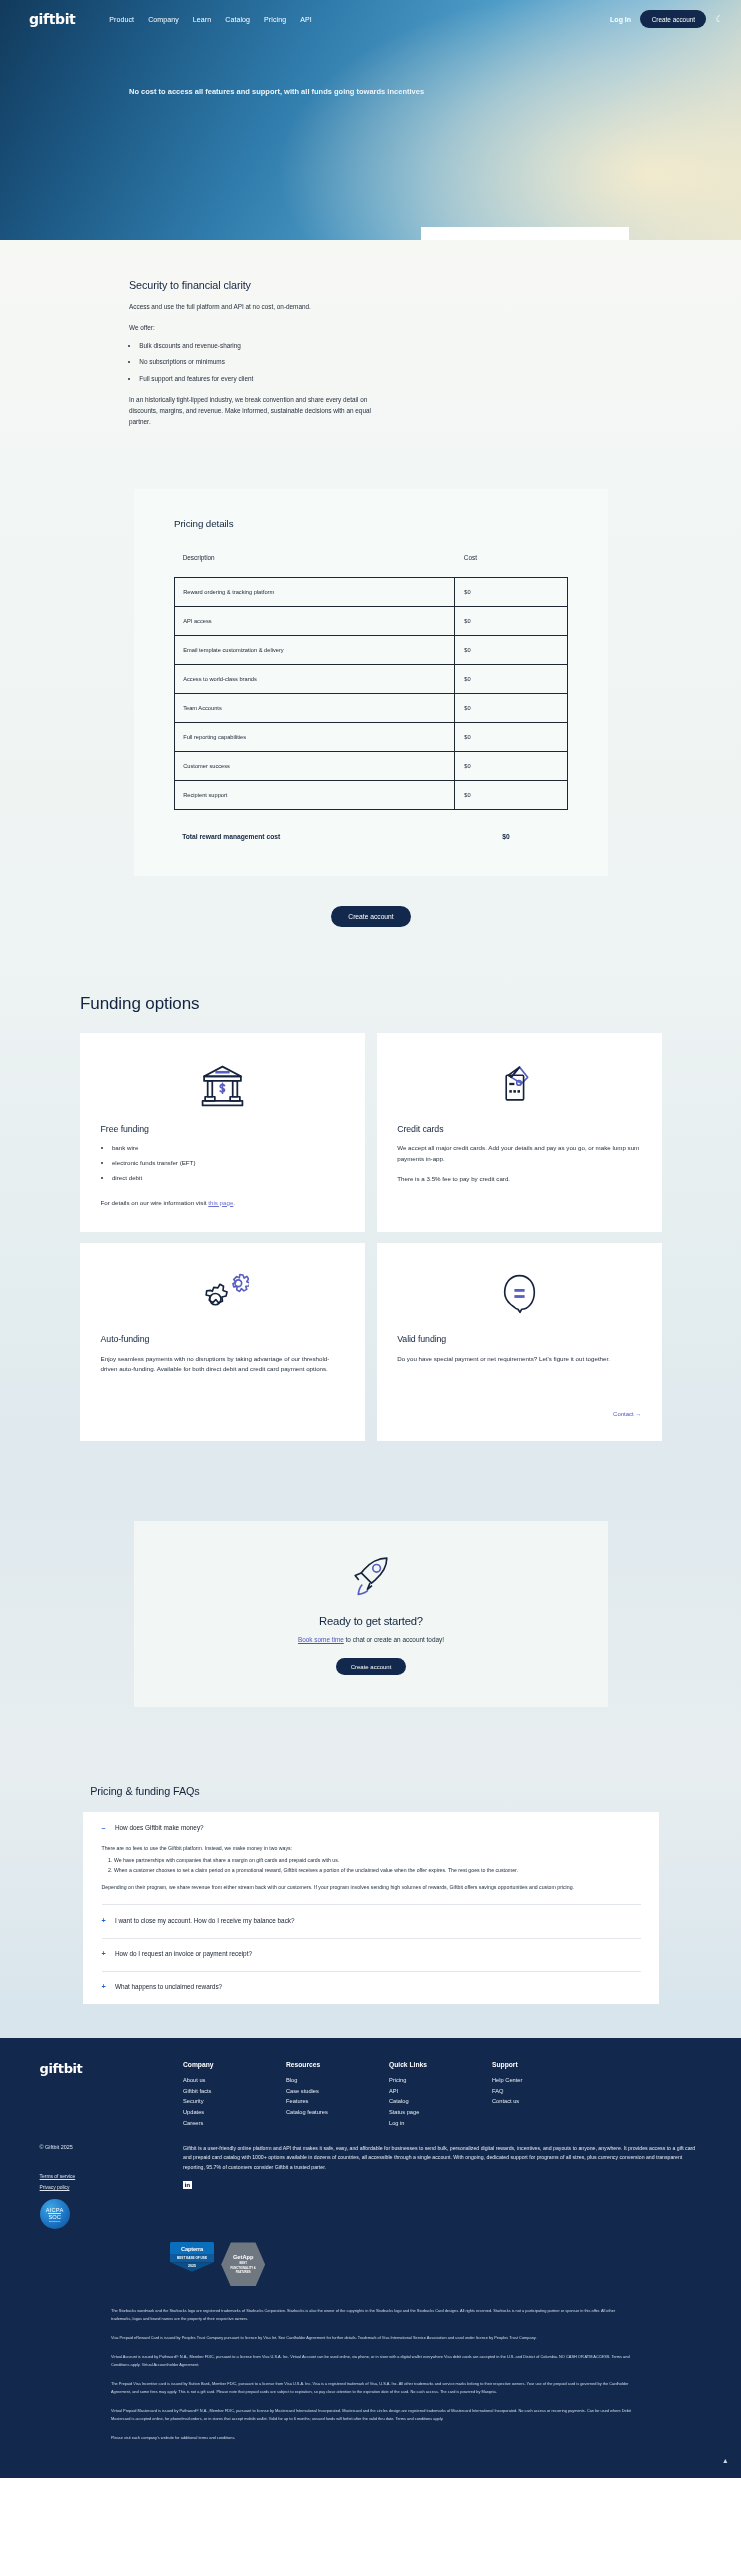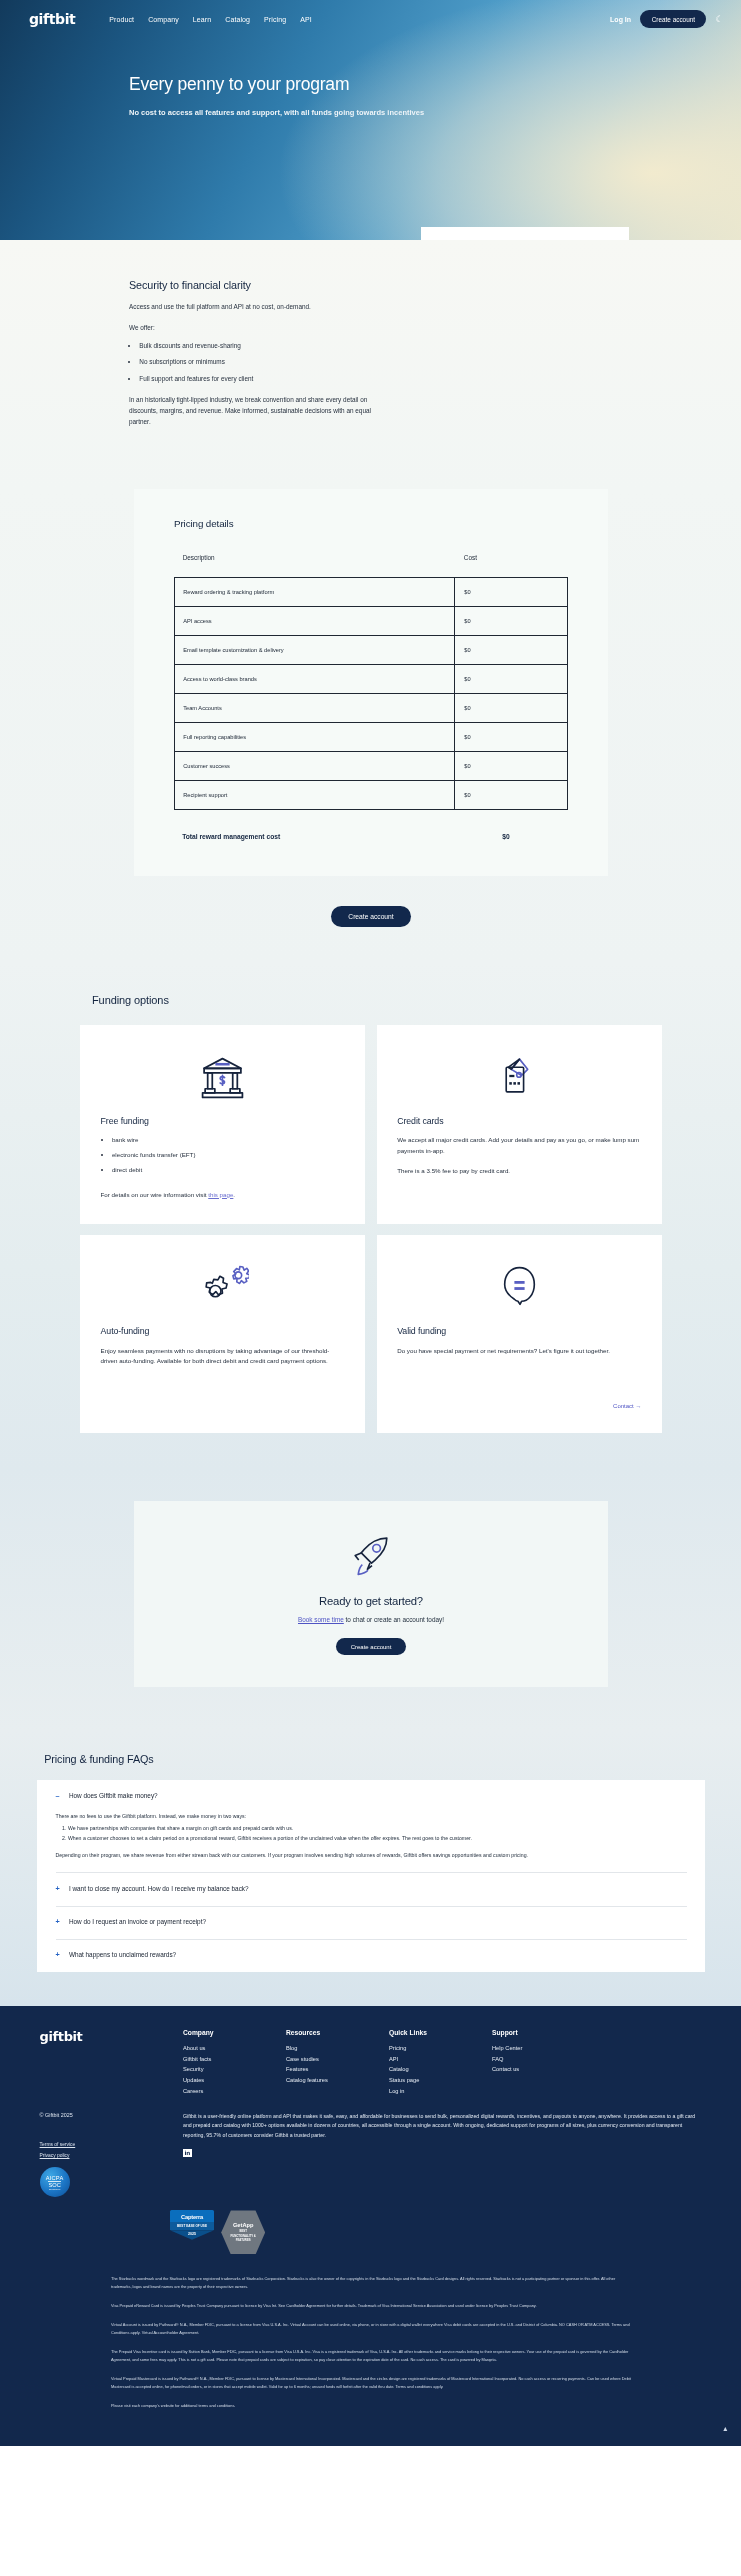--- a/index.html
+++ b/index.html
@@ -140,21 +140,21 @@
     font-family: "Liberation Sans", sans-serif;
     cursor: pointer;
   }
 
   
   .funding-band {
     background: linear-gradient(180deg, #eef3f3 0%, #e4edef 60%, #dfe9ee 100%);
     padding: 31px 0 36px 0;
   }
   .funding-inner { width: 582px; margin: 0 auto; }
-  .funding-title { font-size: 11px; font-weight: 500; letter-spacing: -0.1px; margin-left: 12px; }
+  .funding-title { font-size: 17px; font-weight: 500; letter-spacing: -0.1px; margin-left: 0; }
   .funding-grid {
     display: grid;
     grid-template-columns: 1fr 1fr;
     gap: 11.3px;
     margin-top: 19.6px;
   }
   .fcard {
     background: #fff;
     padding: 21.6px 20.6px 24px 20.6px;
     min-height: 198px;
@@ -175,37 +175,37 @@
     text-decoration: none;
   }
 
   
   .ready-band {
     background: linear-gradient(180deg, #dfe9ee 0%, #e8eef0 100%);
     padding: 28px 0 41px 0;
   }
   .ready-panel {
     width: 474px;
-    margin: 4px auto;
+    margin: 16px auto;
     background: #f2f7f6;
     padding: 30px 0 32px 0;
     text-align: center;
   }
   .ready-panel .ricon { height: 52px; display: flex; align-items: center; justify-content: center; }
   .ready-panel h3 { font-size: 11.3px; font-weight: 500; margin-top: 11.3px; letter-spacing: -0.2px; }
   .ready-panel .rsub { font-size: 6.4px; margin-top: 8.8px; color: #24303f; }
   .ready-panel .rsub a { color: #4f54c4; text-decoration: underline; }
   .ready-panel .btn-dark { margin-top: 15.5px; font-size: 6px; padding: 5.7px 14.4px; }
 
   
   .faq-band {
     background: linear-gradient(180deg, #e8eef0 0%, #d7e4ec 100%);
     padding: 20.6px 0 34px 0;
   }
-  .faq-inner { width: 668px; margin: 0 auto; }
+  .faq-inner { width: 576px; margin: 0 auto; }
   .faq-title { font-size: 10.8px; font-weight: 500; letter-spacing: -0.1px; margin-left: 7.2px; }
   .faq-list { background: #fff; margin-top: 15.5px; padding: 0 18.5px; }
   .faq-item { border-bottom: 0.5px solid #e2e6ea; padding: 11.3px 0 12.4px 0; }
   .faq-item:last-child { border-bottom: none; }
   .faq-q { display: flex; align-items: flex-start; gap: 7.2px; cursor: pointer; }
   .faq-sign { color: #2563c4; font-size: 7.2px; font-weight: 600; line-height: 1.2; width: 6.2px; flex: none; }
   .faq-qtext { font-size: 6.4px; color: #16202f; }
   .faq-a { margin-top: 11.3px; }
   .faq-a p { font-size: 5.2px; line-height: 1.78; color: #24303f; }
   .faq-a ol { margin: 3.1px 0 7.2px 12.4px; }
@@ -320,21 +320,20 @@
       <a>API</a>
     </div>
     <div class="nav-right">
       <a class="login-link">Log In</a>
       <button class="btn-create">Create account</button>
       <span class="moon-icon">☾</span>
     </div>
   </nav>
 
   <div class="hero-text">
-    <h1 class="hero-title">Every penny to your program</h1>
     <p class="hero-sub">No cost to access all features and support, with all funds going towards incentives</p>
   </div>
 
   <div class="discount-card">
     
     
     
     
     
     

